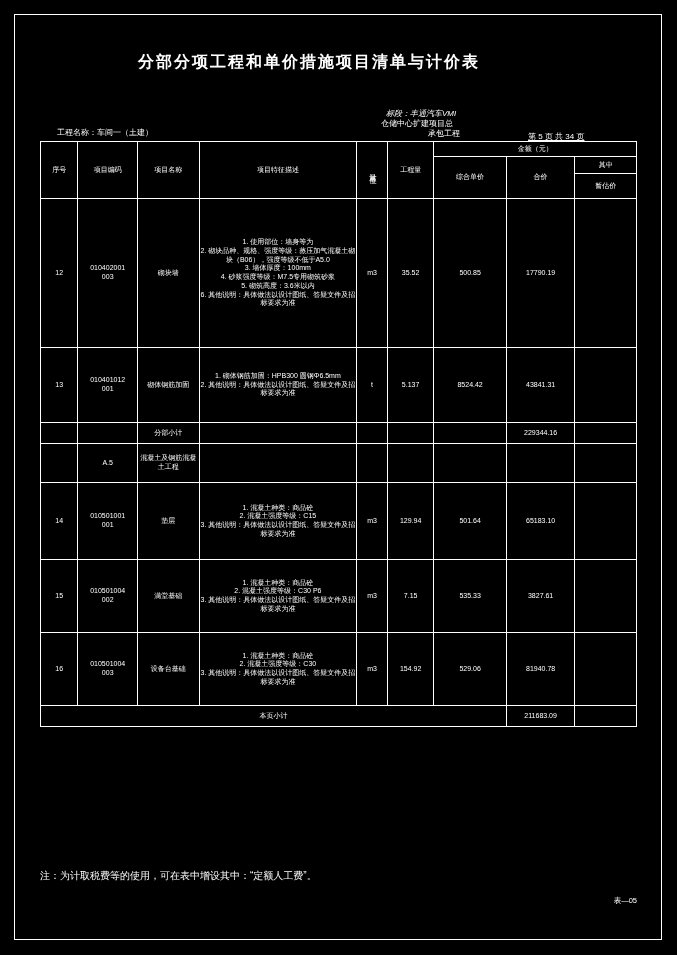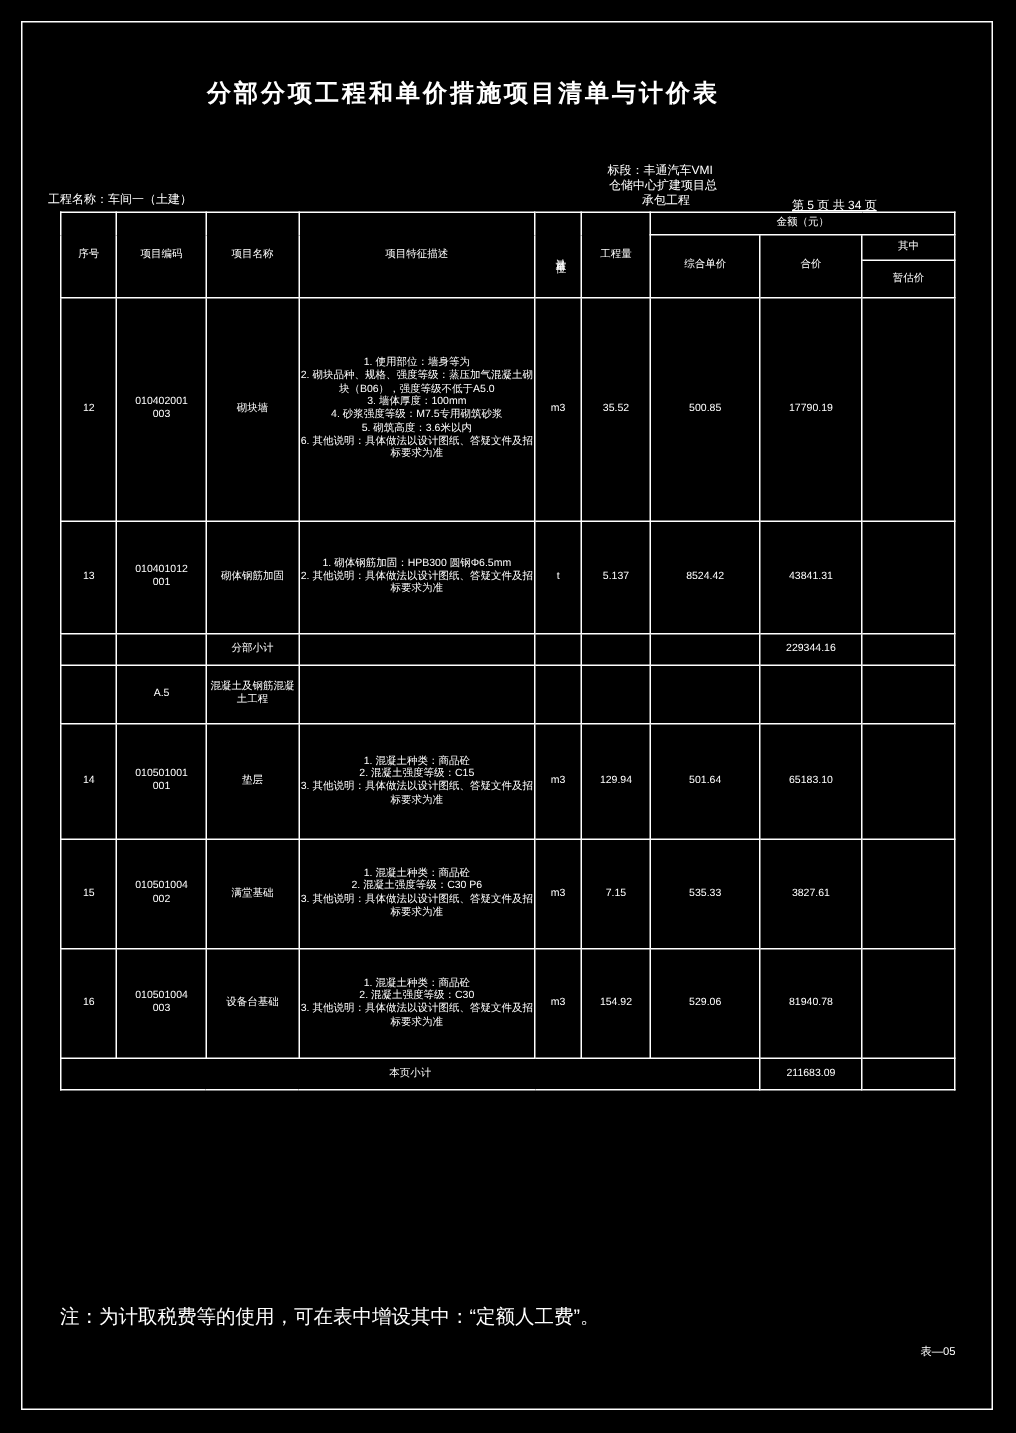--- a/index.html
+++ b/index.html
@@ -39,23 +39,23 @@
     text-align: center;
     font-size: 16px;
     font-weight: bold;
     letter-spacing: 2px;
   }
   .hdr {
     position: absolute;
     font-size: 8px;
     white-space: nowrap;
   }
-  #hdr-proj   { left: 32px;  top: 127px; }
-  #hdr-unit   { left: 405px; top: 108px; }
-  #hdr-center { left: 406px; top: 118px; font-family: Liberation Mono, monospace; }
+  #hdr-proj   { left: 57px;  top: 127px; }
+  #hdr-unit   { left: 386px; top: 108px; font-style: italic; }
+  #hdr-center { left: 381px; top: 118px; font-family: Liberation Mono, monospace; }
   #hdr-pack   { left: 428px; top: 128px; }
   #hdr-page   { left: 528px; top: 131px; text-decoration: underline; }
 
   table.main {
     position: absolute;
     left: 40px;
     top: 141px;
     width: 597px;
     border-collapse: collapse;
     table-layout: fixed;
@@ -86,21 +86,21 @@
   .vert {
     writing-mode: vertical-rl;
     text-orientation: upright;
     letter-spacing: 1px;
     margin: 0 auto;
   }
   .note {
     position: absolute;
     left: 40px;
     top: 869px;
-    font-size: 13px;
+    font-size: 10px;
   }
   .footer-code {
     position: absolute;
     right: 40px;
     top: 896px;
     font-size: 7.5px;
   }
   .subtotal-label {
     text-align: center;
     font-size: 7px;

